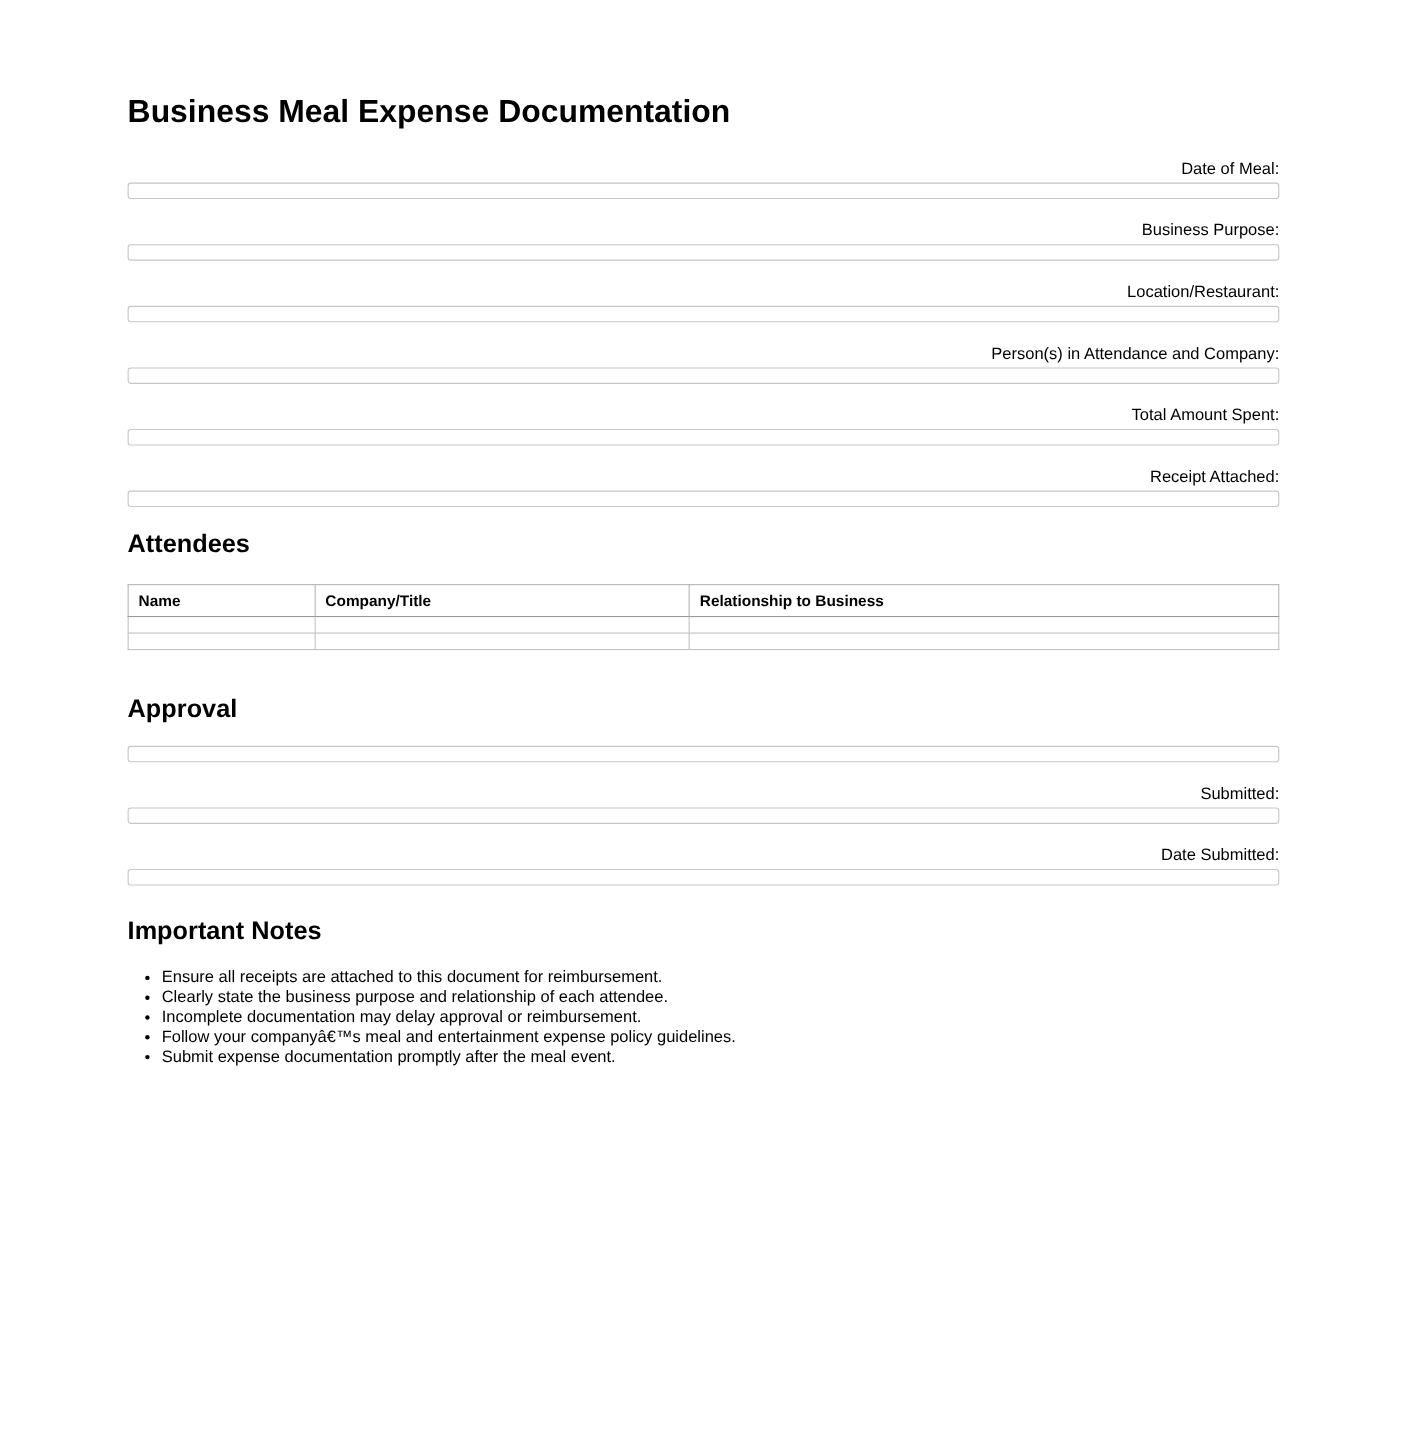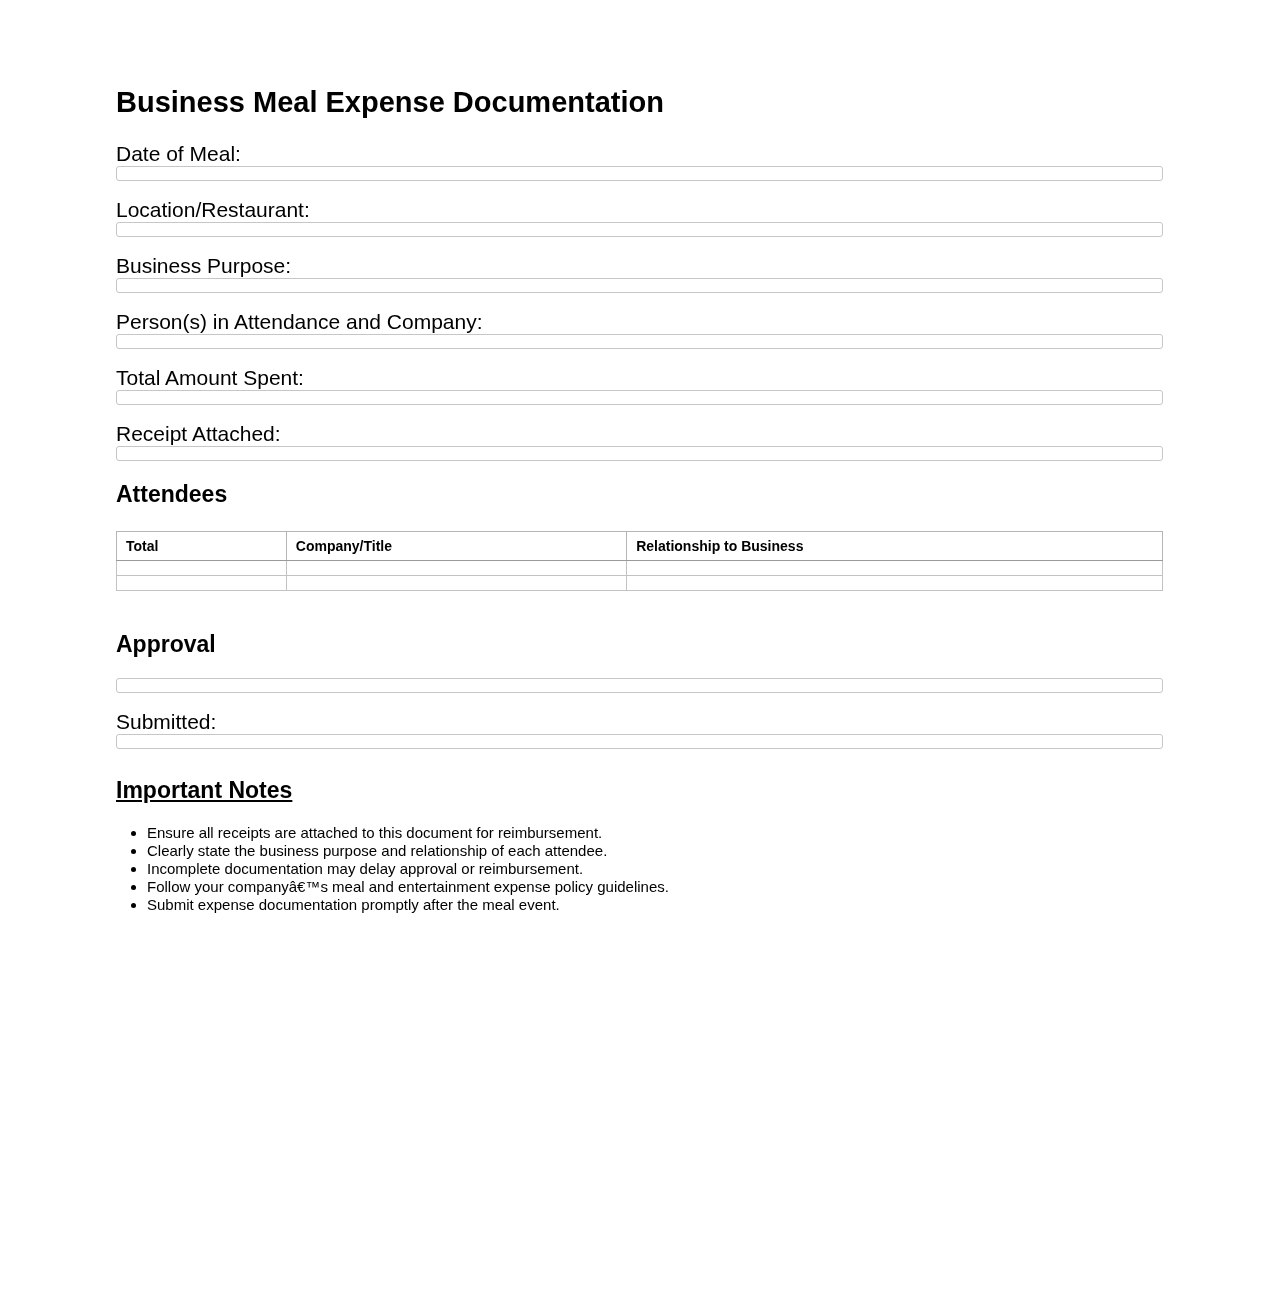--- a/index.html
+++ b/index.html
@@ -19,23 +19,24 @@
     overflow: hidden;
   }
   h1.doc-title {
     font-size: 29px;
     font-weight: bold;
     line-height: 33px;
     margin: 0 0 26px 0;
   }
   .field-label {
     display: block;
-    font-size: 21px;
+    font-size: 15px;
     line-height: 17px;
     margin: 0 0 4px 0;
+    text-align: right;
   }
   .field-input {
     display: block;
     width: 100%;
     height: 15px;
     box-sizing: border-box;
     border: 1px solid #c6c6c6;
     border-radius: 3px;
     background: #ffffff;
     margin: 0 0 20px 0;
@@ -45,21 +46,21 @@
     outline: none;
   }
   h2.section-heading {
     font-size: 23px;
     font-weight: bold;
     line-height: 26px;
     margin: 0;
   }
   h2.heading-attendees { margin: 15px 0 24px 0; }
   h2.heading-approval  { margin: 40px 0 21px 0; }
-  h2.heading-notes     { margin: 28px 0 21px 0; text-decoration: underline; }
+  h2.heading-notes     { margin: 28px 0 21px 0; }
   table.attendees-table {
     width: 100%;
     border-collapse: collapse;
     table-layout: fixed;
   }
   .attendees-table th {
     border: 1px solid #b5b5b5;
     border-bottom-color: #9a9a9a;
     text-align: left;
     font-size: 14px;
@@ -91,26 +92,26 @@
 <div class="page">
 
   <h1 class="doc-title">Business Meal Expense Documentation</h1>
 
   <div class="field">
     <label class="field-label">Date of Meal:</label>
     <input type="text" class="field-input" value="" style="">
   </div>
 
   <div class="field">
-    <label class="field-label">Location/Restaurant:</label>
+    <label class="field-label">Business Purpose:</label>
     <input type="text" class="field-input" value="" style="">
   </div>
 
   <div class="field">
-    <label class="field-label">Business Purpose:</label>
+    <label class="field-label">Location/Restaurant:</label>
     <input type="text" class="field-input" value="" style="">
   </div>
 
   <div class="field">
     <label class="field-label">Person(s) in Attendance and Company:</label>
     <input type="text" class="field-input" value="" style="">
   </div>
 
   <div class="field">
     <label class="field-label">Total Amount Spent:</label>
@@ -120,21 +121,21 @@
   <div class="field">
     <label class="field-label">Receipt Attached:</label>
     <input type="text" class="field-input" value="" style="">
   </div>
 
   <h2 class="section-heading heading-attendees">Attendees</h2>
 
   <table class="attendees-table">
     <thead>
       <tr>
-        <th class="col-name">Total</th>
+        <th class="col-name">Name</th>
         <th class="col-company">Company/Title</th>
         <th class="col-relationship">Relationship to Business</th>
       </tr>
     </thead>
     <tbody>
       <tr>
         <td></td>
         <td></td>
         <td></td>
       </tr>
@@ -150,20 +151,24 @@
 
   <div class="field">
     <input type="text" class="field-input" value="" style="">
   </div>
 
   <div class="field">
     <label class="field-label">Submitted:</label>
     <input type="text" class="field-input" value="" style="">
   </div>
 
+  <div class="field">
+    <label class="field-label">Date Submitted:</label>
+    <input type="text" class="field-input" value="" style="">
+  </div>
 
   <h2 class="section-heading heading-notes">Important Notes</h2>
 
   <ul class="notes-list">
     <li>Ensure all receipts are attached to this document for reimbursement.</li>
     <li>Clearly state the business purpose and relationship of each attendee.</li>
     <li>Incomplete documentation may delay approval or reimbursement.</li>
     <li>Follow your companyâ€™s meal and entertainment expense policy guidelines.</li>
     <li>Submit expense documentation promptly after the meal event.</li>
   </ul>

